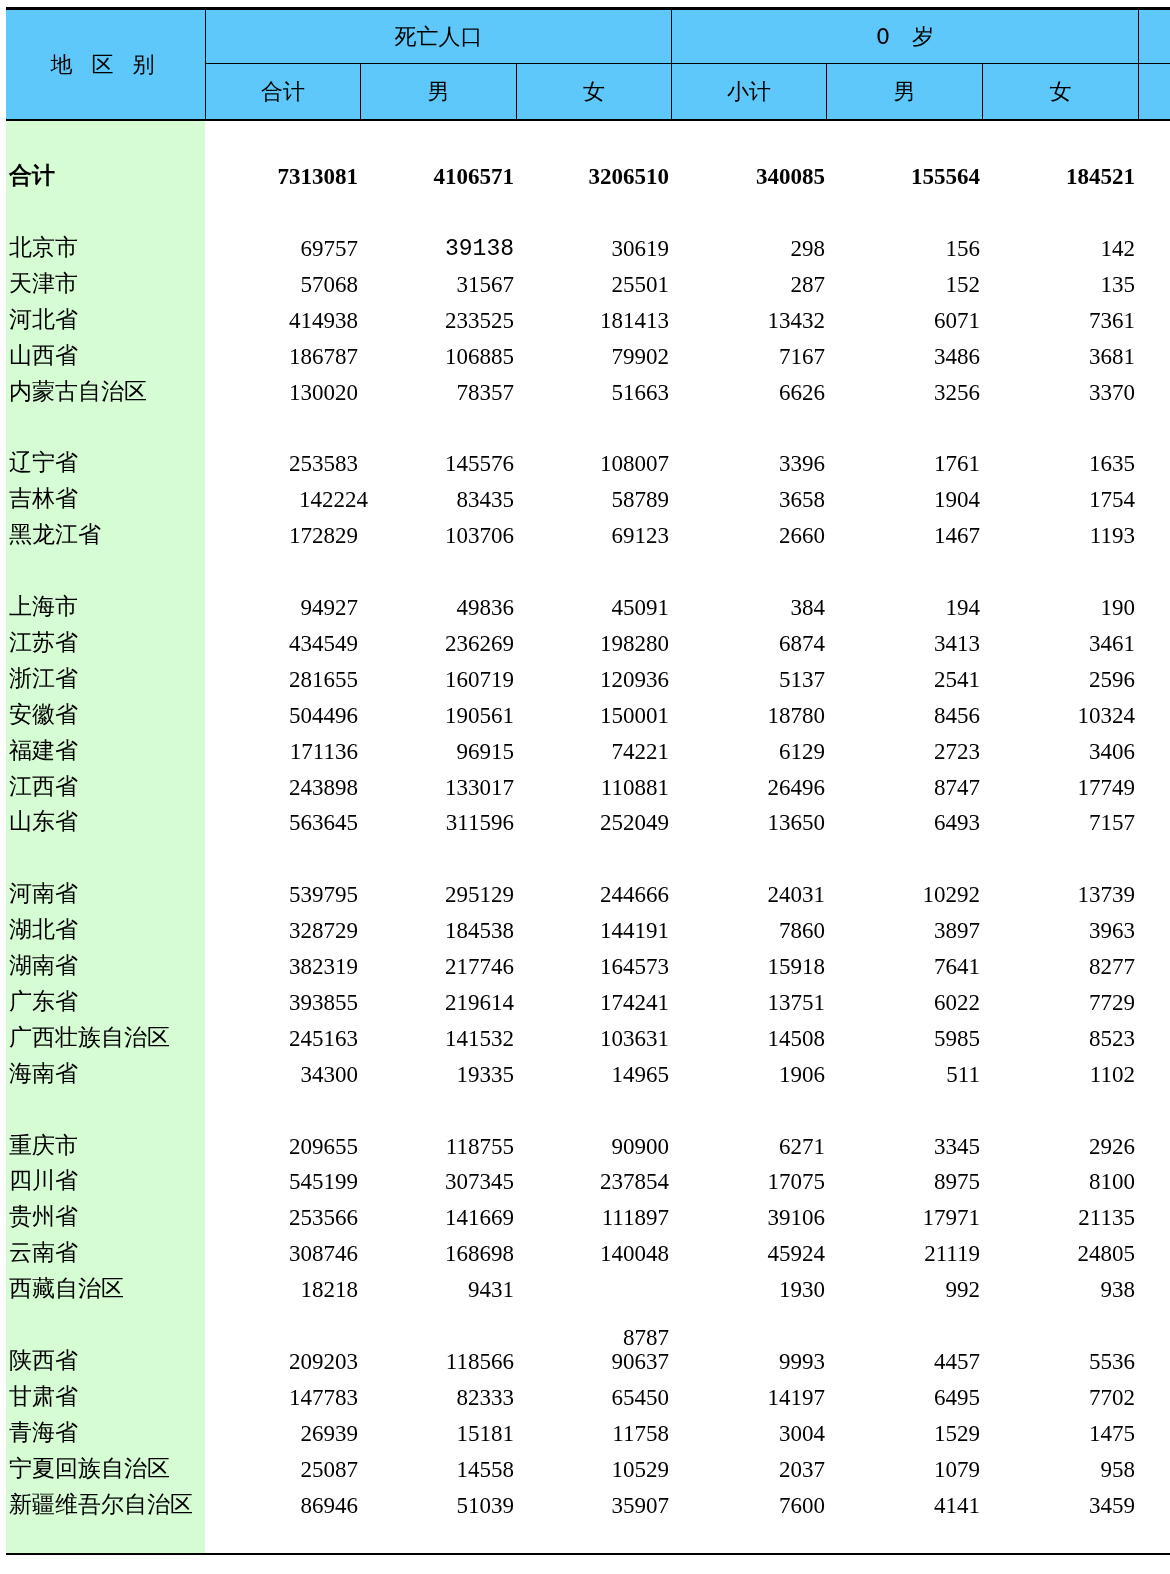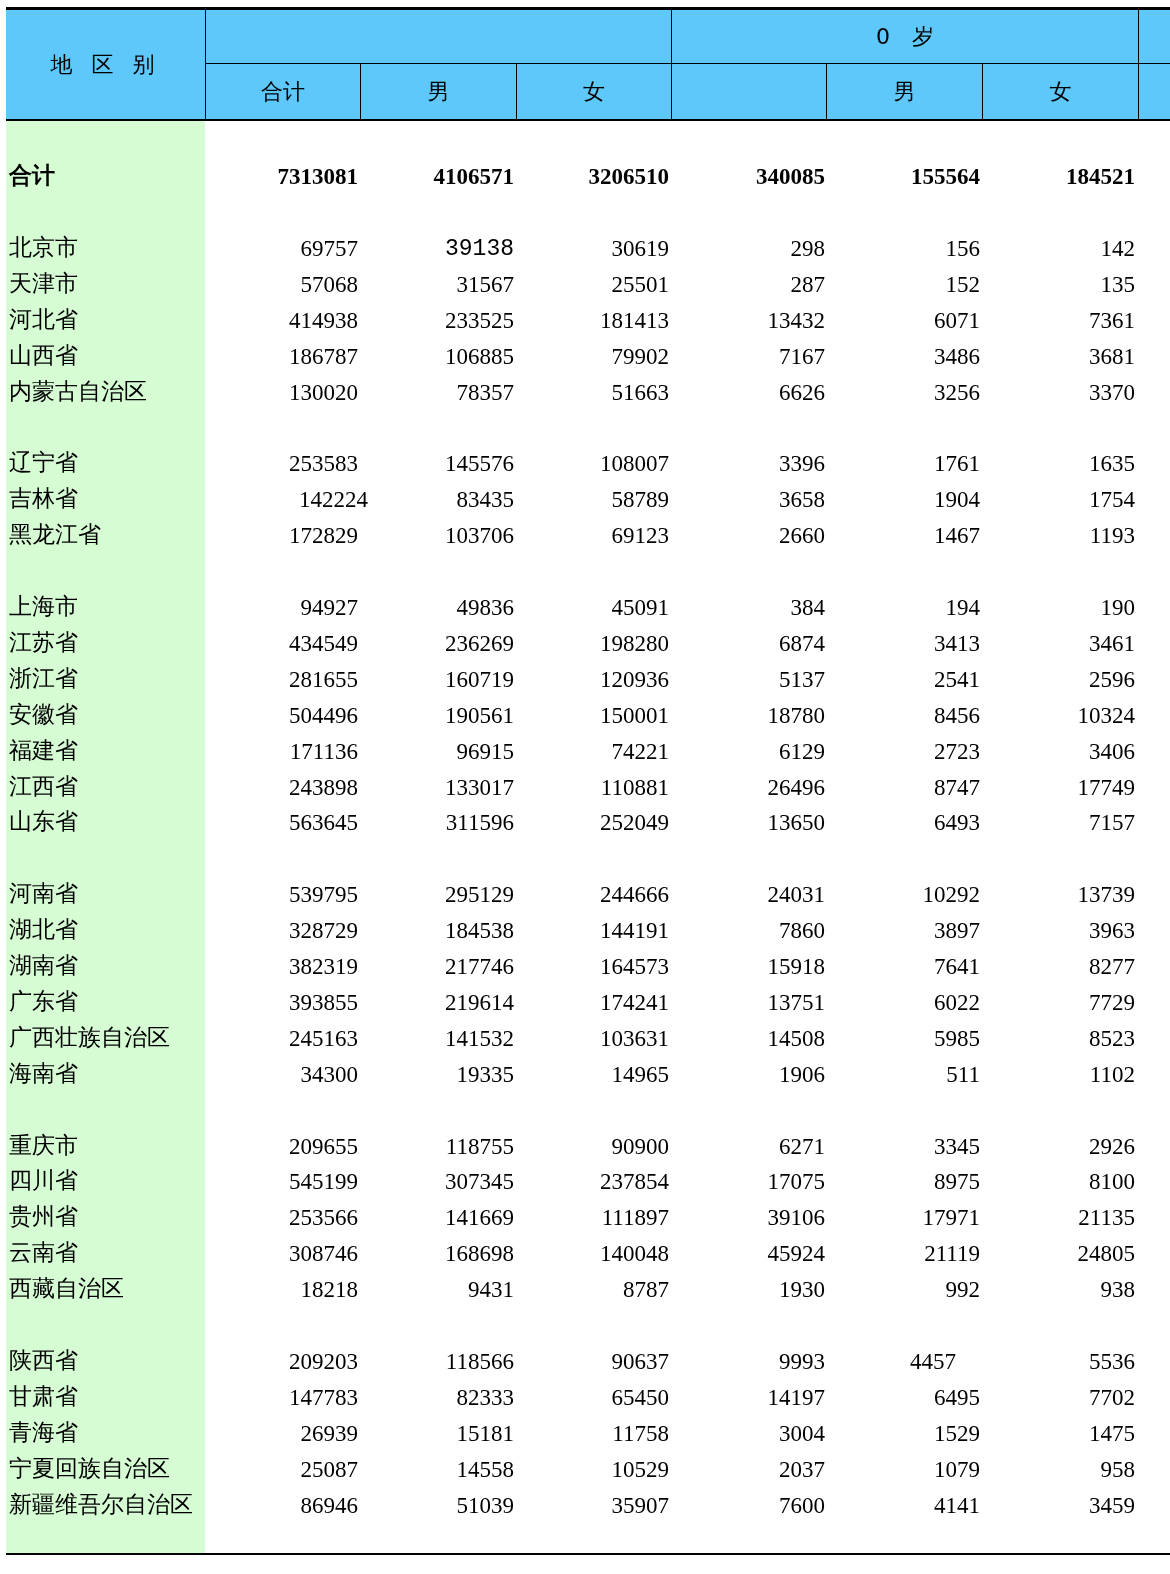--- a/index.html
+++ b/index.html
@@ -18,29 +18,31 @@
   .bottom-rule { position: absolute; left: 6px; top: 1553px; width: 1164px; height: 2px; background: #000; }
 </style>
 </head>
 <body>
 
 <div class="top-rule"></div>
 
 <div class="header">
   <div class="hcell" style="left:0;top:0;width:199px;height:109px;letter-spacing:6px;">地 区 别</div>
   <div class="vline" style="left:199px;top:0;height:109px;"></div>
+  <div class="hcell" style="left:200px;top:0;width:465px;height:53px;">死亡人口</div>
   <div class="vline" style="left:665px;top:0;height:109px;"></div>
   <div class="hcell" style="left:666px;top:0;width:466px;height:53px;font-family:'DejaVu Sans',sans-serif;">0　岁</div>
   <div class="vline" style="left:1132px;top:0;height:109px;"></div>
   <div class="hline" style="left:199px;top:53px;width:965px;"></div>
   <div class="hcell" style="left:200px;top:54px;width:154px;height:55px;">合计</div>
   <div class="vline" style="left:354px;top:54px;height:55px;"></div>
   <div class="hcell" style="left:355px;top:54px;width:155px;height:55px;">男</div>
   <div class="vline" style="left:510px;top:54px;height:55px;"></div>
   <div class="hcell" style="left:511px;top:54px;width:154px;height:55px;">女</div>
+  <div class="hcell" style="left:666px;top:54px;width:154px;height:55px;">小计</div>
   <div class="vline" style="left:820px;top:54px;height:55px;"></div>
   <div class="hcell" style="left:821px;top:54px;width:155px;height:55px;">男</div>
   <div class="vline" style="left:976px;top:54px;height:55px;"></div>
   <div class="hcell" style="left:977px;top:54px;width:155px;height:55px;">女</div>
 </div>
 
 <div class="left-bg"></div>
 
 <div id="rows">
     <div class="row total" style="top: 157px;">
@@ -274,32 +276,32 @@
       <div class="num" style="left: 358px;">168698</div>
       <div class="num" style="left: 513px;">140048</div>
       <div class="num" style="left: 669px;">45924</div>
       <div class="num" style="left: 824px;">21119</div>
       <div class="num" style="left: 979px;">24805</div>
     </div>
     <div class="row" style="top: 1270.1px;">
       <div class="region">西藏自治区</div>
       <div class="num" style="left: 202px;">18218</div>
       <div class="num" style="left: 358px;">9431</div>
-      <div class="num" style="left: 513px;">8787</div>
+      <div class="num" style="left: 513px; margin-top: 48px;">8787</div>
       <div class="num" style="left: 669px;">1930</div>
       <div class="num" style="left: 824px;">992</div>
       <div class="num" style="left: 979px;">938</div>
     </div>
     <div class="row" style="top: 1341.9px;">
       <div class="region">陕西省</div>
       <div class="num" style="left: 202px;">209203</div>
       <div class="num" style="left: 358px;">118566</div>
       <div class="num" style="left: 513px;">90637</div>
       <div class="num" style="left: 669px;">9993</div>
-      <div class="num" style="left: 852px; text-align: center;">4457</div>
+      <div class="num" style="left: 824px;">4457</div>
       <div class="num" style="left: 979px;">5536</div>
     </div>
     <div class="row" style="top: 1377.8px;">
       <div class="region">甘肃省</div>
       <div class="num" style="left: 202px;">147783</div>
       <div class="num" style="left: 358px;">82333</div>
       <div class="num" style="left: 513px;">65450</div>
       <div class="num" style="left: 669px;">14197</div>
       <div class="num" style="left: 824px;">6495</div>
       <div class="num" style="left: 979px;">7702</div>

